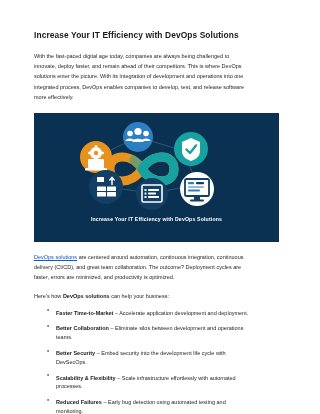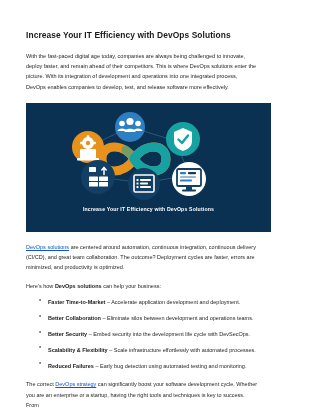--- a/index.html
+++ b/index.html
@@ -12,21 +12,21 @@
     background: #ffffff;
     font-family: "Liberation Sans", sans-serif;
     overflow: hidden;
   }
   .page {
     width: 284px;
     height: 414px;
     background: #ffffff;
     position: relative;
     box-sizing: border-box;
-    padding: 0 26px;
+    padding: 0 34px;
   }
   .doc-title {
     font-size: 8.4px;
     font-weight: bold;
     color: #1a1a1a;
     letter-spacing: 0.1px;
     margin: 0;
     padding-top: 30px;
     line-height: 1.2;
   }

